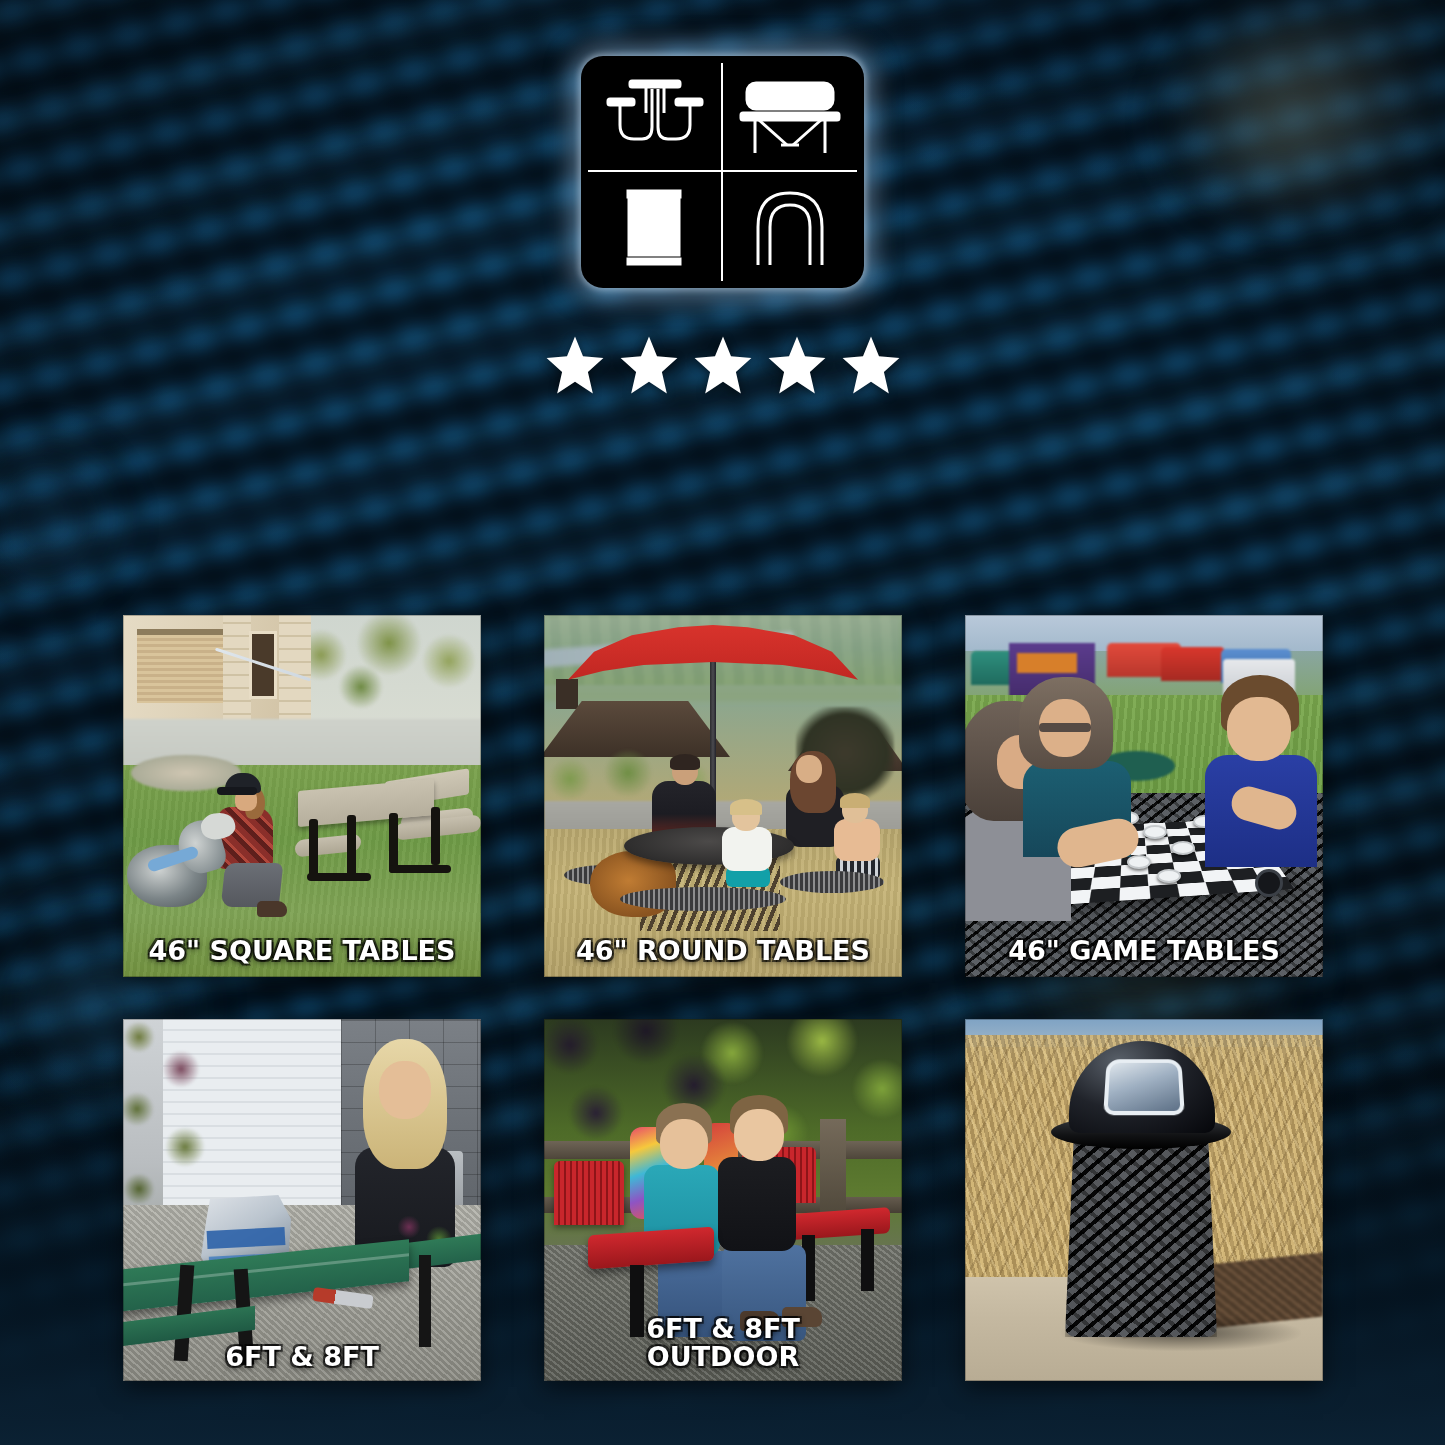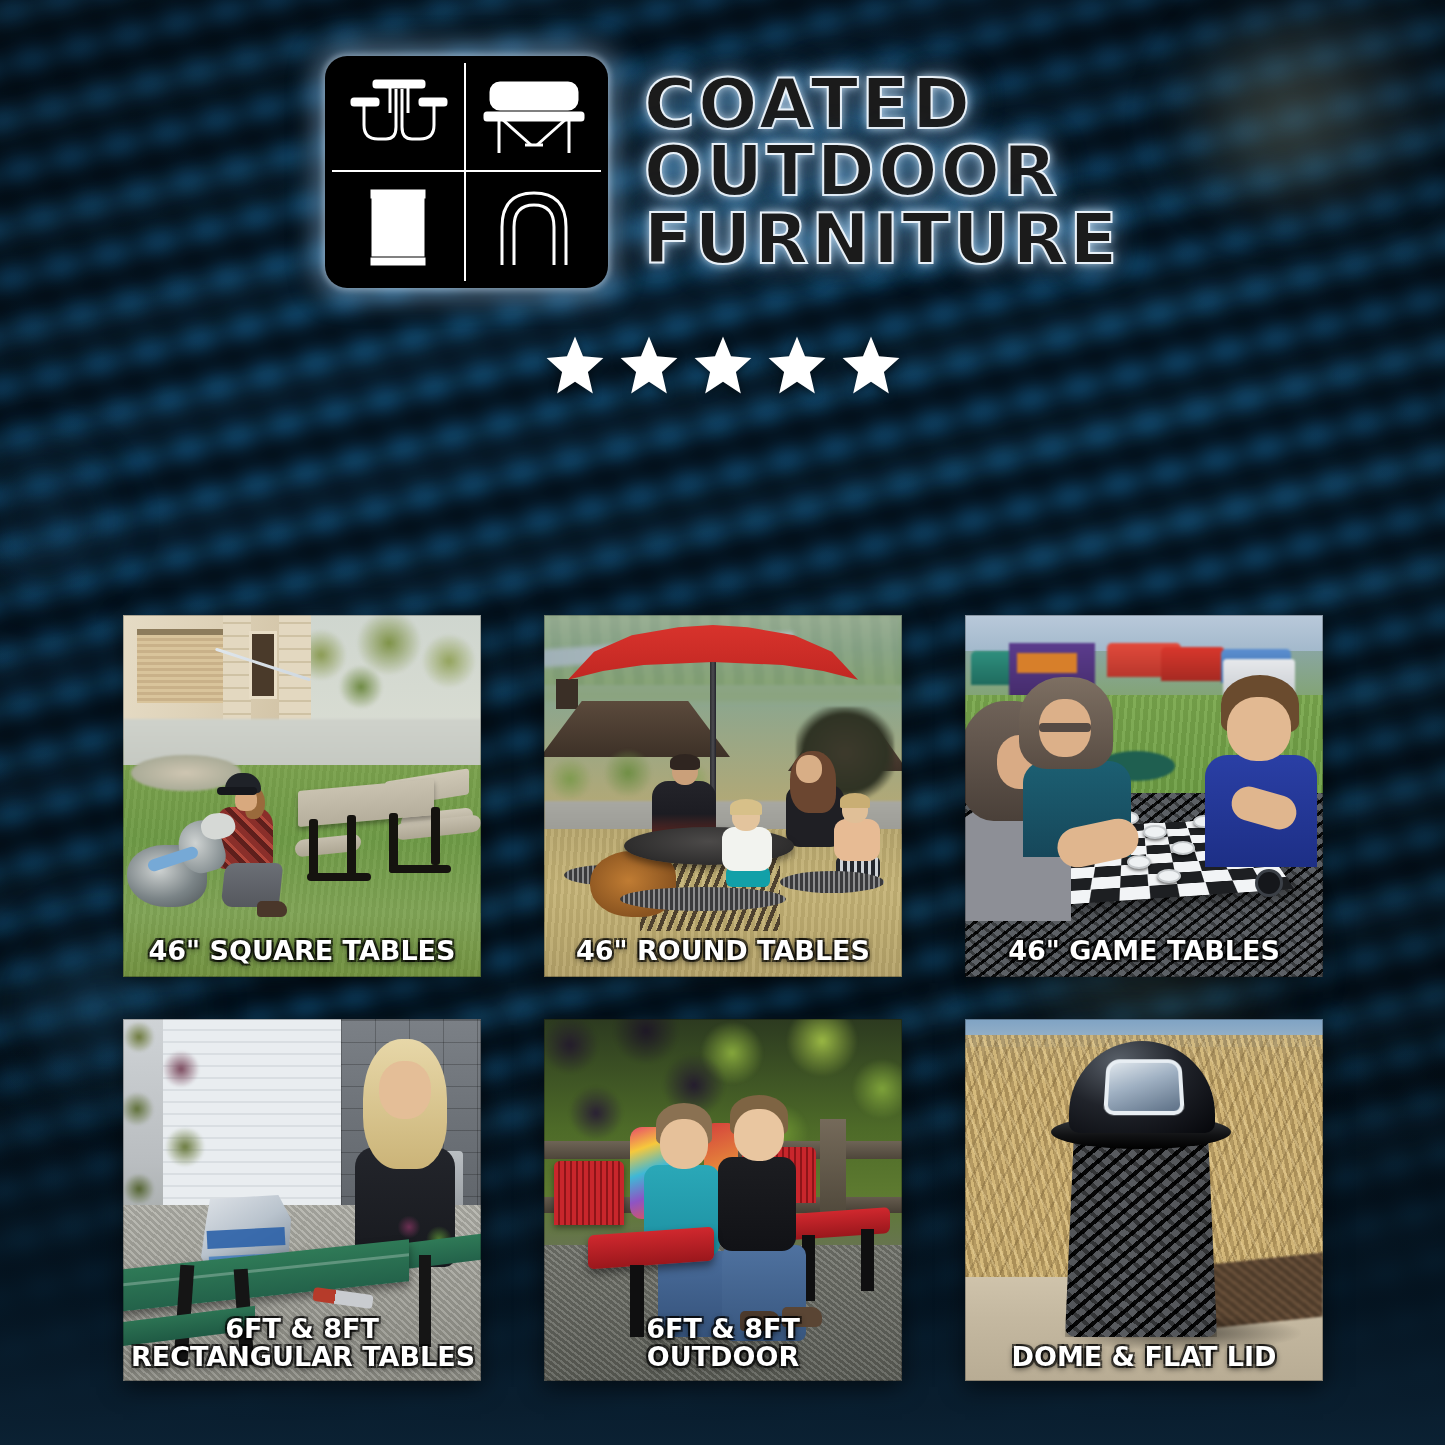--- a/index.html
+++ b/index.html
@@ -581,25 +581,20 @@
         </svg>
       </div>
       <div class="logo-cell br">
         <svg width="96" height="92" viewBox="0 0 96 92" fill="none" stroke="#ffffff" stroke-width="3">
           <path d="M16 84 L16 46 Q16 12 48 12 Q80 12 80 46 L80 84"></path>
           <path d="M28 84 L28 46 Q28 24 48 24 Q68 24 68 46 L68 84"></path>
         </svg>
       </div>
     </div>
 
-    <div class="brand">
-      <div class="brand-line l1">COATED</div>
-      <div class="brand-line l2">OUTDOOR</div>
-      <div class="brand-line l3">FURNITURE</div>
-    </div>
   </div>
 
   <div class="stars">
     <svg class="star" viewBox="0 0 24 24">
         <polygon fill="#ffffff" points="12,1 15.1,8.6 23,9.3 17,14.7 18.9,23 12,18.5 5.1,23 7,14.7 1,9.3 8.9,8.6"></polygon>
       </svg>
     <svg class="star" viewBox="0 0 24 24">
         <polygon fill="#ffffff" points="12,1 15.1,8.6 23,9.3 17,14.7 18.9,23 12,18.5 5.1,23 7,14.7 1,9.3 8.9,8.6"></polygon>
       </svg>
     <svg class="star" viewBox="0 0 24 24">
@@ -799,21 +794,20 @@
           <div class="t4-top"></div>
             <div class="t4-topline"></div>
           <div class="t4-leg1"></div>
             <div class="t4-leg2"></div>
           <div class="t4-trowel"></div>
           <div class="t4-benchL"></div>
           <div class="edge"></div>
         </div>
         <div class="cap two">
           <span>6FT &amp; 8FT</span>
-          <span>RECTANGULAR TABLES</span>
         </div>
       </div>
 
       <div class="tile">
         <div class="scene">
           <div class="t5-bg"></div>
           <div class="t5-brightfol blur1"></div>
           <div class="t5-darkfol blur1"></div>
           <div class="t5-fence"></div>
           <div class="t5-fence2"></div>
@@ -859,20 +853,19 @@
           <div class="t6-path"></div>
           <div class="t6-mulch blur1"></div>
           <div class="t6-shadow"></div>
           <div class="t6-body"></div>
           <div class="t6-rim"></div>
           <div class="t6-dome"></div>
           <div class="t6-opening"></div>
           <div class="edge"></div>
         </div>
         <div class="cap two">
-          <span>DOME &amp; FLAT LID</span>
         </div>
       </div>
 
     </div>
   </div>
 
 </div>
 
 </body></html>

